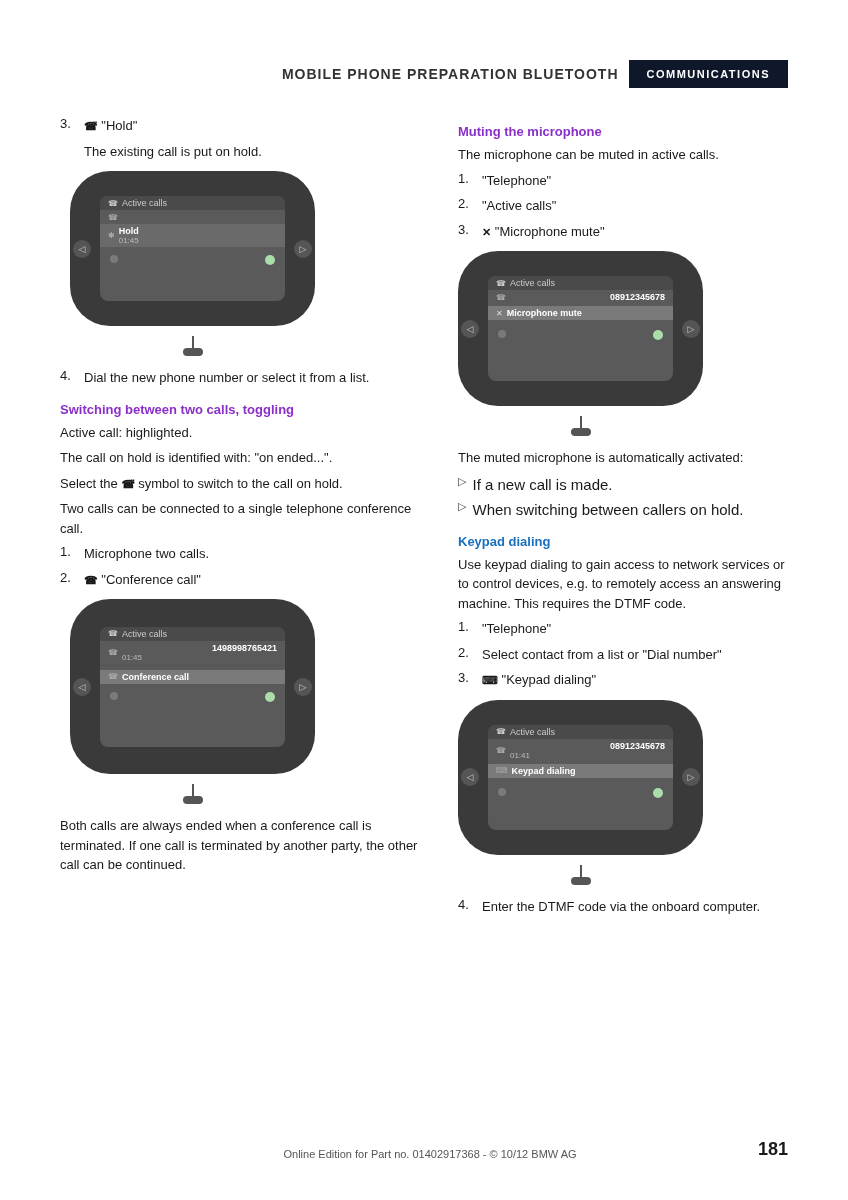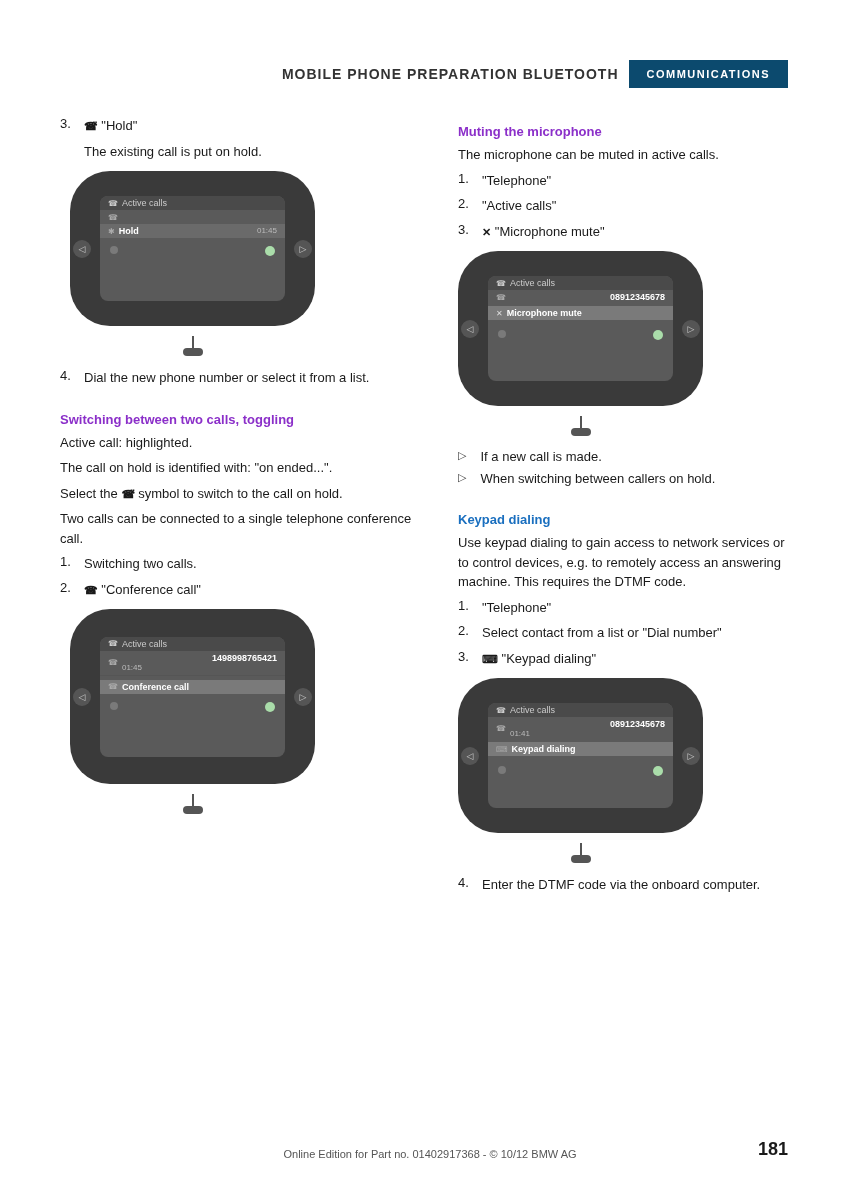--- a/index.html
+++ b/index.html
@@ -28,21 +28,21 @@
       font-size: 14px;
       font-weight: bold;
       letter-spacing: 1px;
       color: #333;
       display: flex;
       align-items: center;
       padding-right: 10px;
       text-transform: uppercase;
     }
     .header-right {
-      background: #0c4a6e;
+      background: #0f172a;
       color: #fff;
       font-size: 11px;
       font-weight: bold;
       letter-spacing: 1.5px;
       text-transform: uppercase;
       padding: 8px 18px;
       display: flex;
       align-items: center;
     }
     
@@ -70,21 +70,21 @@
     .step-text {
       font-size: 13px;
       line-height: 1.5;
     }
     
     .section-heading {
       color: #8b2fc9;
       font-size: 13px;
       font-weight: bold;
       margin-bottom: 6px;
-      margin-top: 24px;
+      margin-top: 14px;
     }
     
     .body-text {
       font-size: 13px;
       line-height: 1.5;
       margin-bottom: 6px;
     }
     
     .screen-mockup {
       background: #3a3a3a;
@@ -184,23 +184,22 @@
       gap: 6px;
       margin-bottom: 4px;
       align-items: flex-start;
     }
     .bullet-arrow .arrow-char {
       color: #333;
       font-size: 11px;
       margin-top: 1px;
     }
     .bullet-arrow .arrow-text {
-      font-size: 13px;
+      font-size: 15px;
       line-height: 1.4;
-      margin-left: 8px;
     }
     
     .footer {
       position: absolute;
       bottom: 40px;
       left: 12px;
       right: 0;
       text-align: center;
       font-size: 11px;
       color: #555;
@@ -279,21 +278,21 @@
               <span>Active calls</span>
             </div>
             <div class="screen-row" style="padding-top:3px;">
               <span class="row-icon">☎</span>
               <div style="display:flex; flex-direction:column; flex:1;">
                 <div style="height:4px;"></div>
               </div>
             </div>
             <div class="screen-row active-row">
               <span class="row-icon">✱</span>
-              <div style="display:flex; flex:1;">
+              <div style="display:flex; flex-direction:column; flex:1;">
                 <span class="row-text" style="color:#fff; font-weight:bold;">Hold</span>
                 <span style="font-size:8px; color:#bbb;">01:45</span>
               </div>
             </div>
             <div style="height:6px;"></div>
             <div style="display:flex; justify-content:space-between; padding:2px 10px;">
               <div style="width:8px; height:8px; background:#7a7a7a; border-radius:50%;"></div>
               <div style="width:10px; height:10px; background:#aaddaa; border-radius:50%;"></div>
             </div>
           </div>
@@ -314,21 +313,21 @@
       <div class="body-text">The call on hold is identified with: "on ended...".</div>
       <div class="body-text">
         <span>Select the</span>
         <span class="inline-icon"> ☎̈ </span>
         <span>symbol to switch to the call on hold.</span>
       </div>
 
       <div class="body-text">Two calls can be connected to a single telephone conference call.</div>
       <div class="step-item">
         <span class="step-num">1.</span>
-        <span class="step-text">Switching two calls.</span>
+        <span class="step-text">Microphone two calls.</span>
       </div>
       <div class="step-item">
         <span class="step-num">2.</span>
         <span class="step-text">
           <span class="inline-icon">☎</span>
           <span>"Conference call"</span>
         </span>
       </div>
 
       <div style="position:relative; width:245px; margin-left:10px; margin-bottom:12px;">
@@ -356,20 +355,21 @@
               <div style="width:8px; height:8px; background:#7a7a7a; border-radius:50%;"></div>
               <div style="width:10px; height:10px; background:#aaddaa; border-radius:50%;"></div>
             </div>
           </div>
           <div class="right-arrow-btn">▷</div>
         </div>
         <div style="width:2px; height:12px; background:#555; margin:0 auto;"></div>
         <div style="width:20px; height:8px; background:#555; border-radius:4px; margin:0 auto;"></div>
       </div>
 
+      <div class="body-text">Both calls are always ended when a conference call is terminated. If one call is terminated by another party, the other call can be continued.</div>
     </div>
 
     <div class="col-right">
 
       <div class="section-heading" style="margin-top:8px;">Muting the microphone</div>
       <div class="body-text">The microphone can be muted in active calls.</div>
       <div class="step-item">
         <span class="step-num">1.</span>
         <span class="step-text">"Telephone"</span>
       </div>
@@ -406,20 +406,21 @@
               <div style="width:8px; height:8px; background:#7a7a7a; border-radius:50%;"></div>
               <div style="width:10px; height:10px; background:#aaddaa; border-radius:50%;"></div>
             </div>
           </div>
           <div class="right-arrow-btn">▷</div>
         </div>
         <div style="width:2px; height:12px; background:#555; margin:0 auto;"></div>
         <div style="width:20px; height:8px; background:#555; border-radius:4px; margin:0 auto;"></div>
       </div>
 
+      <div class="body-text">The muted microphone is automatically activated:</div>
       <div class="bullet-arrow">
         <span class="arrow-char">▷</span>
         <span class="arrow-text">If a new call is made.</span>
       </div>
       <div class="bullet-arrow">
         <span class="arrow-char">▷</span>
         <span class="arrow-text">When switching between callers on hold.</span>
       </div>
 
       <div class="section-heading" style="color:#1a6fbf;">Keypad dialing</div>

